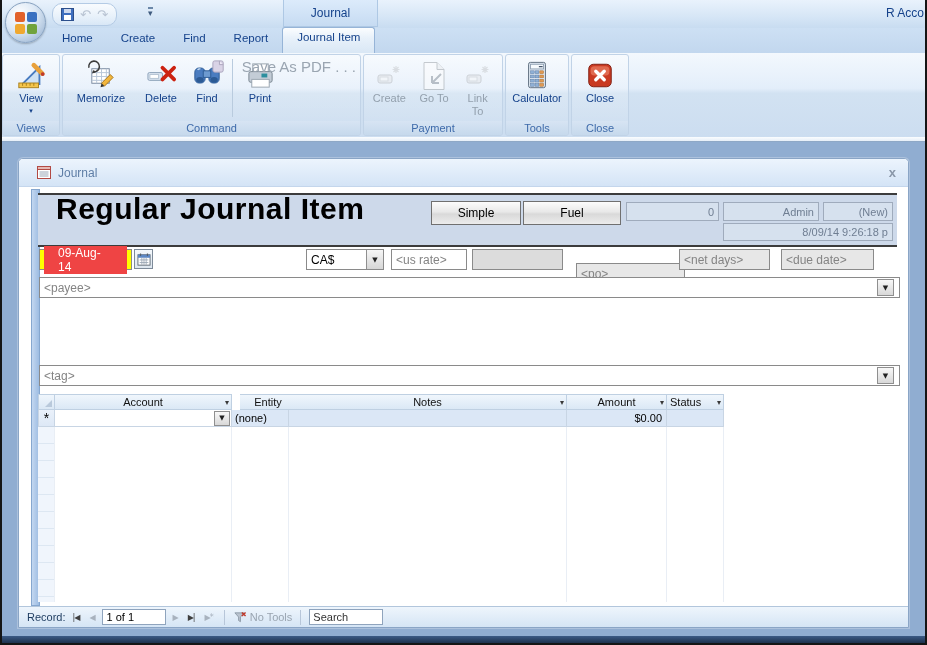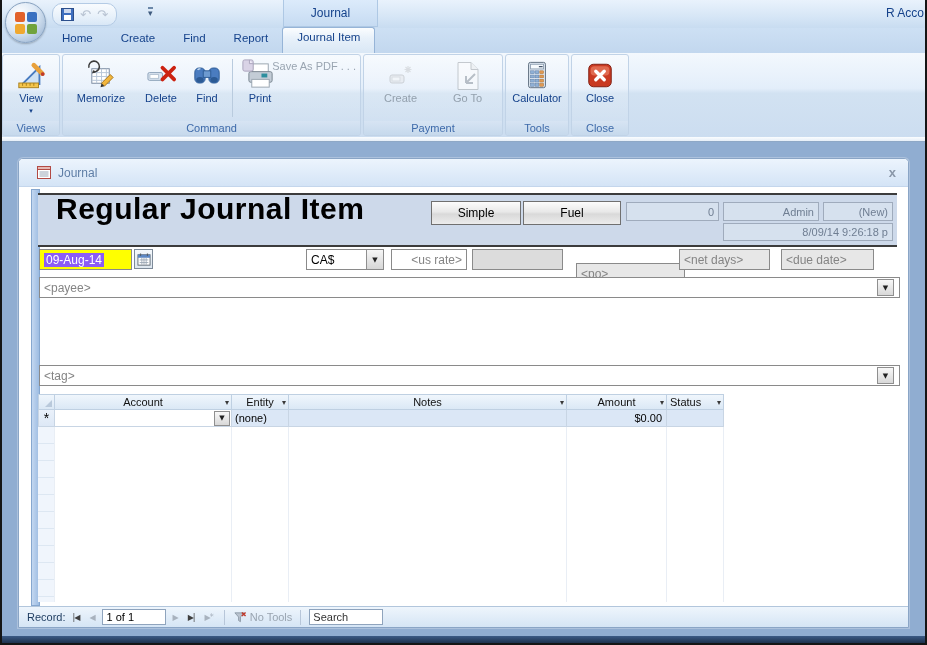--- a/index.html
+++ b/index.html
@@ -38,21 +38,21 @@
   .group-body{flex:1;display:flex;align-items:flex-start;padding:2px 2px 0;position:relative;}
   .group-label{height:14px;font-size:11px;color:#3e6aaa;text-align:center;line-height:14px;
     background:linear-gradient(#d7e4f3,#c6d9ec);}
   .rbtn{display:flex;flex-direction:column;align-items:center;padding-top:2px;
     font-size:11px;color:#15428b;border-radius:3px;line-height:13px;text-align:center;}
   .rbtn .ric{height:33px;display:flex;align-items:center;justify-content:center;}
   .rbtn.dis{color:#93a0ad;}
   .rbtn.dis svg{opacity:.55;filter:grayscale(60%);}
   .vsep{width:1px;background:#b9cbde;height:58px;margin:2px 3px 0;}
   .pdfbtn{position:absolute;top:3px;right:4px;display:flex;align-items:center;gap:16px;
-    font-size:11px;color:#9aa5b1;}
+    font-size:15px;color:#9aa5b1;}
   .ribbon-edge{position:absolute;left:0;top:137px;width:100%;height:4px;
     background:linear-gradient(#fbfdff,#e6eff8);border-bottom:1px solid #8ea8c6;}
   
   .formwin{position:absolute;left:18px;top:158px;width:889px;height:468px;
     background:#fff;border:1px solid #8aa5c6;border-radius:5px 5px 0 0;box-shadow:0 0 0 1px rgba(255,255,255,.25);}
   .form-titlebar{position:absolute;left:0;top:0;right:0;height:27px;border-radius:4px 4px 0 0;
     background:linear-gradient(#ecf4fd,#d4e4f6);border-bottom:1px solid #c4d6ec;
     display:flex;align-items:center;}
   .form-title-text{font-size:12px;color:#5f7ea6;margin-left:7px;}
   .form-close{margin-left:auto;margin-right:12px;font-size:13px;font-weight:bold;color:#8a97a8;}
@@ -75,21 +75,21 @@
   .gray{background:#e7e7e7;}
   .ddsq{box-sizing:border-box;width:17px;height:17px;margin-left:auto;margin-right:1px;
     border:1px solid #8f8f8f;background:linear-gradient(#f8f8f8,#d8d8d8);
     display:flex;align-items:center;justify-content:center;
     font-family:"DejaVu Sans",sans-serif;font-size:7px;color:#222;}
   .dd-in{box-sizing:border-box;width:17px;align-self:stretch;margin-left:auto;margin-right:-4px;
     border-left:1px solid #8f8f8f;background:linear-gradient(#f6f6f6,#d6d6d6);
     display:flex;align-items:center;justify-content:center;
     font-family:"DejaVu Sans",sans-serif;font-size:7px;color:#222;}
   .datefield{background:#ffff00;}
-  .selected{background:#8b5cf6;color:#fff;padding:0 2px;}
+  .selected{background:#ef4444;color:#fff;padding:0 14px;}
   .calbtn{position:absolute;box-sizing:border-box;width:19px;height:20px;border:1px solid #7d8a99;
     background:linear-gradient(#f4f8fc,#dde6ef);display:flex;align-items:center;justify-content:center;}
   
   .dsh{position:absolute;box-sizing:border-box;height:16px;top:207px;
     background:linear-gradient(#f0f6fc,#dbe8f5);border:1px solid #bfd0e2;border-left:none;
     font-size:11px;color:#111;display:flex;align-items:center;justify-content:center;}
   .dsh .farr{position:absolute;right:2px;font-family:"DejaVu Sans",sans-serif;font-size:8px;color:#3a3a3a;}
   .dsc{position:absolute;box-sizing:border-box;height:17px;top:223px;background:#dbe7f6;
     border-right:1px solid #c8d5e4;border-bottom:1px solid #c8d5e4;
     font-size:11px;color:#000;display:flex;align-items:center;}
@@ -260,20 +260,30 @@
         </div>
         <div class="rbtn dis" style="width:40px">
           <span class="ric">
             <svg width="26" height="30" viewBox="0 0 26 30">
               <path d="M3 1.5 h13 l7 7 v20 h-20 z" fill="#fdfdfd" stroke="#98a4b2"></path>
               <path d="M16 1.5 v7 h7" fill="#e8edf2" stroke="#98a4b2"></path>
               <path d="M20 13 l-9 9 M11 22 h7 M11 22 v-7" stroke="#8196ab" stroke-width="2" fill="none"></path>
             </svg>
           </span>
           <span style="width:30px">Go To</span>
+        </div>
+        <div class="rbtn dis" style="width:42px">
+          <span class="ric">
+            <svg width="24" height="26" viewBox="0 0 24 26">
+              <rect x="1" y="12" width="14" height="8" rx="2" fill="#e2e8ee" stroke="#a9b4c0"></rect>
+              <rect x="3" y="14" width="8" height="4" fill="#f4f7fa" stroke="#c2ccd6"></rect>
+              <path d="M19 3 v7 M15.5 6.5 h7 M16.5 4 l5 5 M21.5 4 l-5 5" stroke="#c3cad2" stroke-width="1.2"></path>
+            </svg>
+          </span>
+          <span style="width:30px">Link To</span>
         </div>
       </div>
       <div class="group-label">Payment</div>
     </div>
 
     <div class="group" style="width:62px">
       <div class="group-body" style="justify-content:center">
         <div class="rbtn" style="width:58px">
           <span class="ric">
             <svg width="30" height="31" viewBox="0 0 32 32">
@@ -361,21 +371,21 @@
             <rect x="1" y="2" width="14" height="3.5" fill="#5b87c5"></rect>
             <path d="M3 8 h10 M3 11 h10 M5.5 5.5 v8 M8 5.5 v8 M10.5 5.5 v8" stroke="#9aa6b4" stroke-width="1"></path>
             <path d="M4 0.5 v3 M12 0.5 v3" stroke="#55606c" stroke-width="1.4"></path>
           </svg>
         </span>
       </div>
       <div class="field" style="left:286px;top:62px;width:78px;color:#000">
         <span>CA$</span>
         <span class="dd-in">▼</span>
       </div>
-      <div class="field" style="left:371px;top:62px;width:76px;justify-content:flex-end">
+      <div class="field" style="left:371px;top:62px;width:76px;justify-content:flex-start">
         <span>&lt;us rate&gt;</span>
       </div>
       <div class="field gray" style="left:452px;top:62px;width:91px;background:#dcdcdc"></div>
       <div class="field gray" style="left:556px;top:76px;width:109px">
         <span>&lt;po&gt;</span>
       </div>
       <div class="field gray" style="left:659px;top:62px;width:91px">
         <span>&lt;net days&gt;</span>
       </div>
       <div class="field gray" style="left:761px;top:62px;width:93px">
@@ -391,21 +401,21 @@
         <span class="ddsq">▼</span>
       </div>
 
       <div class="dsh" style="left:18px;width:17px;border-left:1px solid #bfd0e2">
           <span class="corner-tri"></span>
         </div>
       <div class="dsh" style="left:35px;width:177px">
         <span>Account</span>
         <span class="farr">▾</span>
       </div>
-      <div class="dsh" style="left:212px;width:57px">
+      <div class="dsh" style="left:220px;width:57px">
         <span>Entity</span>
         <span class="farr">▾</span>
       </div>
       <div class="dsh" style="left:269px;width:278px">
         <span>Notes</span>
         <span class="farr">▾</span>
       </div>
       <div class="dsh" style="left:547px;width:100px">
         <span>Amount</span>
         <span class="farr">▾</span>

